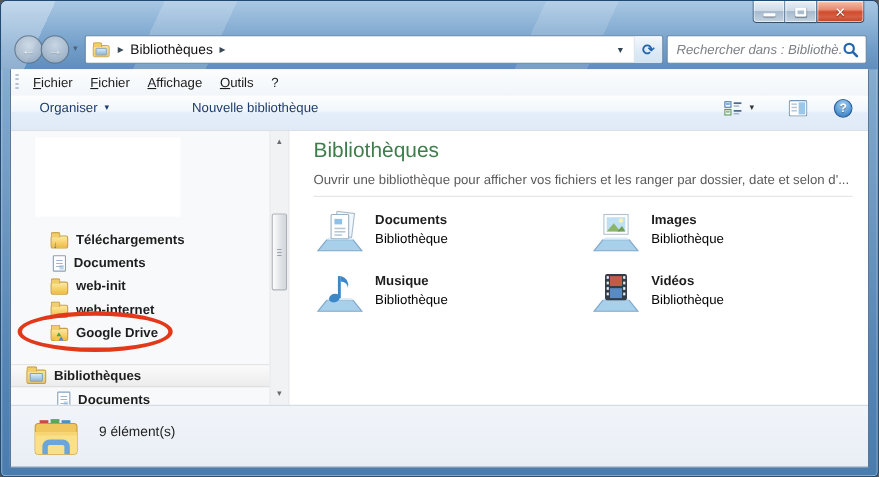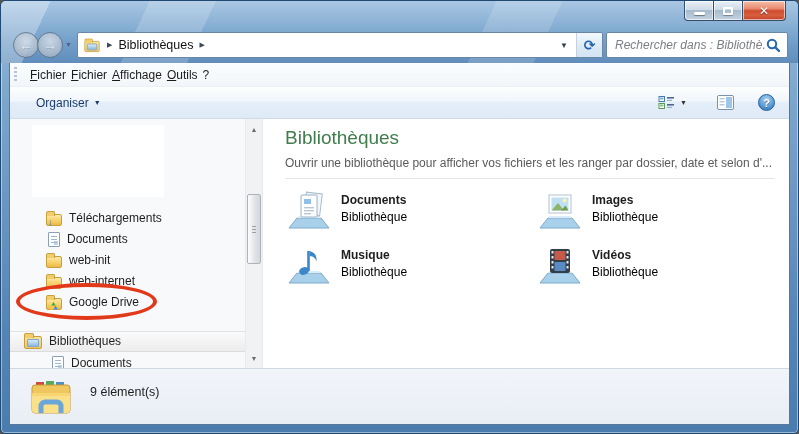--- a/index.html
+++ b/index.html
@@ -68,47 +68,47 @@
     position:absolute; right:10px; top:3px; width:182px; height:26px;
     background:#fff; border:1px solid #6a87a5; border-radius:2px;
     display:flex; align-items:center; padding:0 6px 0 8px;
   }
   .search-input { flex:1; border:none; outline:none; font-family:inherit; font-size:12px; min-width:0; background:transparent; }
   .search-input::placeholder { color:#7a7f85; font-style:italic; }
 
   
   .client { position:absolute; left:8px; right:8px; top:62px; bottom:8px; background:#fff; border:1px solid #5a7799; border-top:none; }
 
-  .menubar { position:absolute; left:0; right:0; top:0; height:24px; background:linear-gradient(180deg,#fbfdfe,#f2f6fa); display:flex; align-items:center; gap:5px; padding-left:20px; border-bottom:1px solid #eef1f4; }
+  .menubar { position:absolute; left:0; right:0; top:0; height:24px; background:linear-gradient(180deg,#fbfdfe,#f2f6fa); display:flex; align-items:center; gap:16px; padding-left:20px; border-bottom:1px solid #eef1f4; }
   .menubar .grip { position:absolute; left:4px; top:4px; bottom:4px; width:3px;
     background:repeating-linear-gradient(180deg,#b7c4d1 0 2px, transparent 2px 4px); }
   .menu-item { color:#1c1c1c; cursor:default; }
   .menu-item::first-letter { text-decoration:underline; }
 
   .toolbar { position:absolute; left:0; right:0; top:24px; height:32px;
     background:linear-gradient(180deg,#fdfefe 0%,#f1f6fb 45%,#e4eef9 50%,#dfeaf7 100%);
-    border-bottom:1px solid #d0dbe7; display:flex; align-items:center; padding-left:20px;gap:36px; }
+    border-bottom:1px solid #d0dbe7; display:flex; align-items:flex-start; padding-left:20px;gap:36px; }
   .tb-text { color:#1e3c6e; font-size:12px; }
   .tb-arrow { font-size:7px; color:#1e3c6e; margin-left:5px; }
   .tb-btn { display:flex; align-items:center; padding:4px 6px; border-radius:3px; }
   .tb-new { margin-left:26px; }
   .tb-right { position:absolute; right:14px; display:flex; align-items:center; gap:18px; }
 
   .help-circle { width:17px; height:17px; border-radius:50%; border:1px solid #2a5f9a;
     background:radial-gradient(circle at 50% 30%, #a8d2f2 0%, #5d9fd8 55%, #2a6cb4 100%);
     color:#fff; font-weight:bold; font-size:11px; display:flex; align-items:center; justify-content:center;
     text-shadow:0 1px 1px rgba(0,0,0,.4); }
 
   .content { position:absolute; left:0; right:0; top:56px; bottom:56px; background:#fff; overflow:hidden; }
 
   
   .sidebar { position:absolute; left:0; top:0; bottom:0; width:235px; background:#f8f9fa; }
   .blank-box { position:absolute; left:22px; top:6px; width:132px; height:72px; background:#fff; }
   .side-item { position:absolute; height:20px; display:flex; align-items:center; }
-  .side-item .lbl { margin-left:7px; white-space:nowrap; }
+  .side-item .lbl { margin-left:7px; white-space:nowrap;font-weight:bold; }
   .tree-hl { position:absolute; left:0; right:0; height:21px;
     background:linear-gradient(180deg,#fbfbfb,#ececec); border-top:1px solid #e3e3e3; border-bottom:1px solid #dcdcdc; }
 
   
   .ifolder { position:relative; width:16px; height:12px; margin-top:3px;
     background:linear-gradient(180deg,#fde9a6 0%,#f6cf66 60%,#eeb945 100%);
     border:1px solid #c69f3e; border-radius:2px; flex:0 0 auto; }
   .ifolder::before { content:""; position:absolute; left:-1px; top:-4px; width:7px; height:4px;
     background:#f1cd6b; border:1px solid #c69f3e; border-bottom:none; border-radius:2px 2px 0 0; }
   .idoc { position:relative; width:12px; height:15px; background:#fff; border:1px solid #8aa0b8; border-radius:1px; flex:0 0 auto; }
@@ -209,20 +209,23 @@
       <span class="menu-item">Affichage</span>
       <span class="menu-item">Outils</span>
       <span class="menu-item">?</span>
     </div>
 
     <div class="toolbar">
       <div class="tb-btn">
         <span class="tb-text">Organiser</span>
         <span class="tb-arrow">▼</span>
       </div>
+      <div class="tb-btn tb-new">
+        <span class="tb-text">Nouvelle bibliothèque</span>
+      </div>
       <div class="tb-right">
         <div class="tb-btn">
           <svg width="17" height="15">
             <rect x="1" y="1.5" width="5.5" height="5" fill="#fff" stroke="#4a7ab0"></rect>
             <rect x="2" y="2.5" width="3.5" height="2" fill="#7db2e0"></rect>
             <rect x="9" y="2" width="7" height="1.6" fill="#4a6a90"></rect>
             <rect x="9" y="4.8" width="5" height="1.2" fill="#9ab0c6"></rect>
             <rect x="1" y="8.5" width="5.5" height="5" fill="#fff" stroke="#5a9a5a"></rect>
             <rect x="2" y="9.5" width="3.5" height="2" fill="#8cc08c"></rect>
             <rect x="9" y="9" width="7" height="1.6" fill="#4a6a90"></rect>

